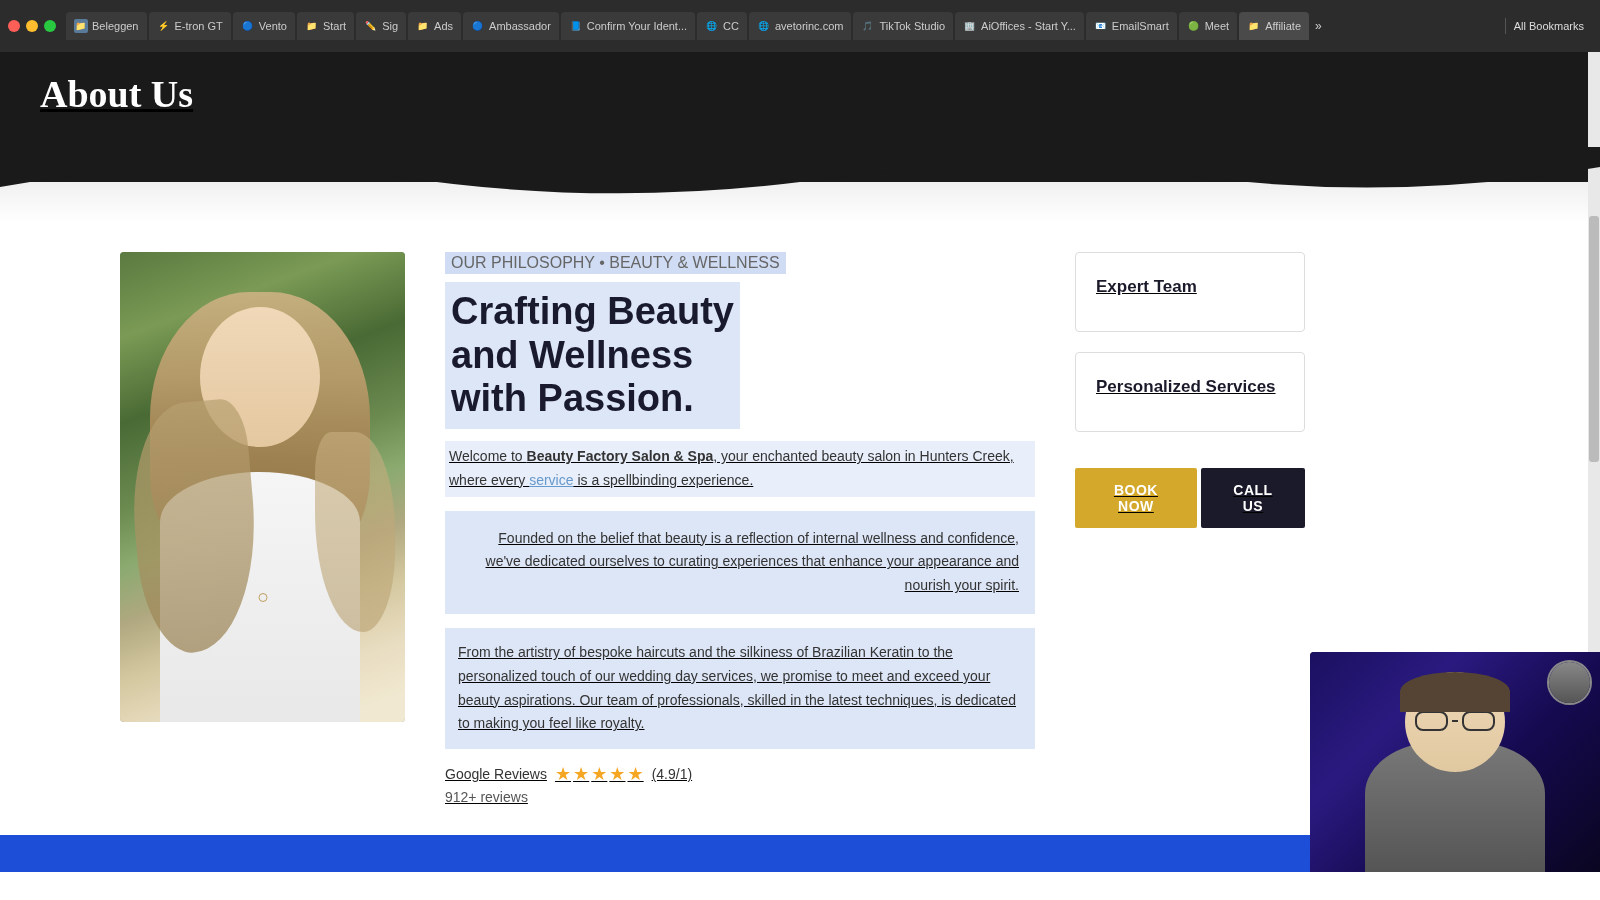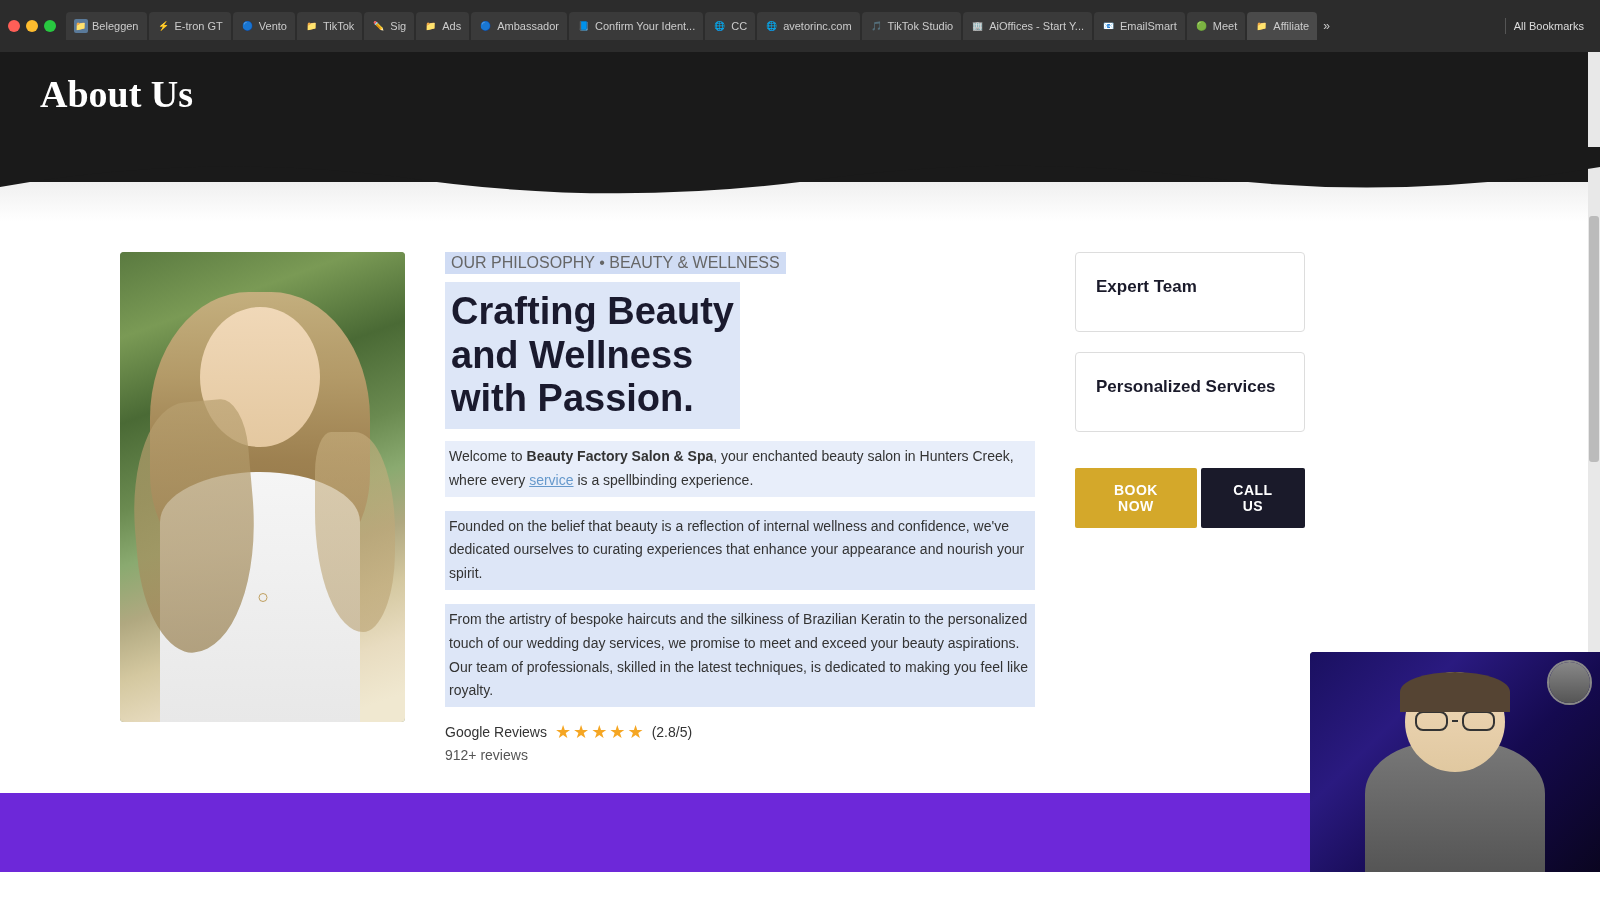--- a/index.html
+++ b/index.html
@@ -63,24 +63,25 @@
       gap: 3px;
       padding: 2px 8px;
       font-size: 11px;
       color: #ddd;
       border-left: 1px solid #555;
       margin-left: auto;
     }
 
     
     .page-content {
-      background: #6d28d9;
+      background: #1d4ed8;
       position: relative;
       overflow: hidden;
       height: calc(900px - 80px);
+      text-decoration: underline;
     }
 
     
     .about-header {
       background: #1a1a1a;
       padding: 20px 40px 40px;
       position: relative;
       min-height: 130px;
     }
     .about-header-title {
@@ -273,21 +274,21 @@
     <div class="browser-tab">
       <div class="tab-icon">⚡</div>
       <span>E-tron GT</span>
     </div>
     <div class="browser-tab">
       <div class="tab-icon">🔵</div>
       <span>Vento</span>
     </div>
     <div class="browser-tab">
       <div class="tab-icon">📁</div>
-      <span>TikTok</span>
+      <span>Start</span>
     </div>
     <div class="browser-tab">
       <div class="tab-icon">✏️</div>
       <span>Sig</span>
     </div>
     <div class="browser-tab">
       <div class="tab-icon">📁</div>
       <span>Ads</span>
     </div>
     <div class="browser-tab">
@@ -372,36 +373,36 @@
       <h2 style="font-size:38px;font-weight:900;color:#1a1a2e;line-height:1.15;margin-bottom:12px;background:rgba(100,140,220,0.22);display:inline-block;padding:8px 6px;">
         Crafting Beauty<br>and Wellness<br>with Passion.
       </h2>
 
       
       <p class="about-para" style="background:rgba(100,140,220,0.15);padding:4px;">
         Welcome to <strong>Beauty Factory Salon &amp; Spa</strong>, your enchanted beauty salon in Hunters Creek, where every <span class="link-text">service</span> is a spellbinding experience.
       </p>
 
       
-      <p class="about-para about-para-selected" style="background:rgba(100,140,220,0.22);padding:4px;">Founded on the belief that beauty is a reflection of internal wellness and confidence, we've dedicated ourselves to curating experiences that enhance your appearance and nourish your spirit.</p>
-
-      
-      <p class="about-para about-para-selected" style="background:rgba(100,140,220,0.22);padding:4px;">From the artistry of bespoke haircuts and the silkiness of Brazilian Keratin to the personalized touch of our wedding day services, we promise to meet and exceed your beauty aspirations. Our team of professionals, skilled in the latest techniques, is dedicated to making you feel like royalty.</p>
+      <p class="about-para about-para-selected" style="background:rgba(100,140,220,0.22);padding:16px;text-align:right;">Founded on the belief that beauty is a reflection of internal wellness and confidence, we've dedicated ourselves to curating experiences that enhance your appearance and nourish your spirit.</p>
+
+      
+      <p class="about-para about-para-selected" style="background:rgba(100,140,220,0.22);padding:13px;">From the artistry of bespoke haircuts and the silkiness of Brazilian Keratin to the personalized touch of our wedding day services, we promise to meet and exceed your beauty aspirations. Our team of professionals, skilled in the latest techniques, is dedicated to making you feel like royalty.</p>
 
       
       <div class="reviews-row">
         <span class="reviews-label">Google Reviews</span>
         <div class="stars">
           <span class="star">★</span>
           <span class="star">★</span>
           <span class="star">★</span>
           <span class="star">★</span>
           <span class="star">★</span>
         </div>
-        <span class="rating-text">(2.8/5)</span>
+        <span class="rating-text">(4.9/1)</span>
       </div>
       <div class="reviews-count">912+ reviews</div>
     </div>
 
     <div class="about-cards">
 
       <div class="info-card">
         <div class="info-card-title">Expert Team</div>
       </div>
 

